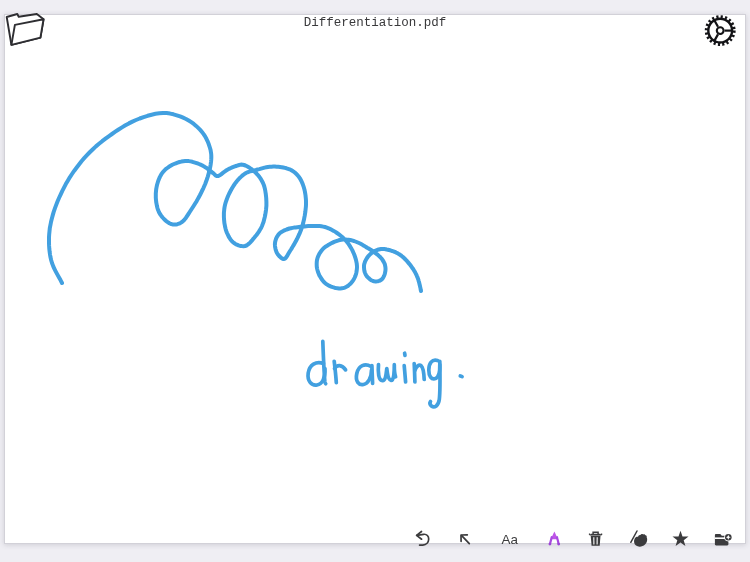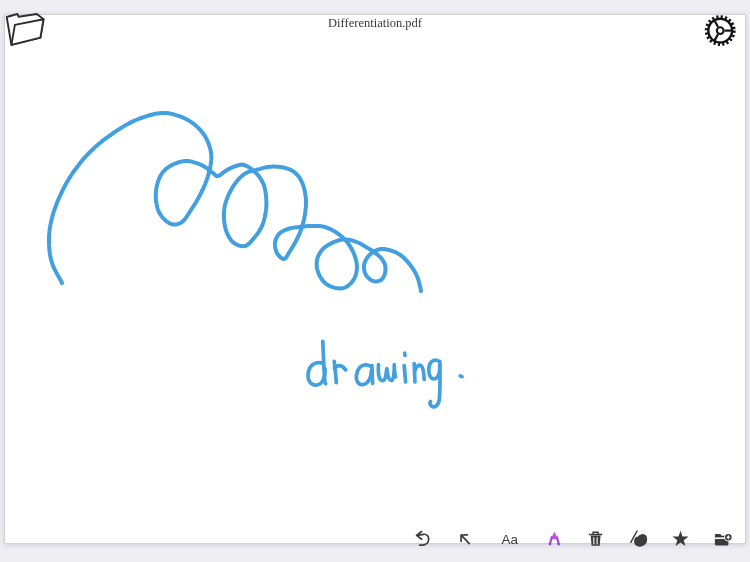--- a/index.html
+++ b/index.html
@@ -1,17 +1,17 @@
 <!DOCTYPE html>
 <html><head><meta charset="utf-8">
 <style>
 html,body{margin:0;padding:0;}
 body{width:750px;height:562px;background:#efeef3;font-family:"Liberation Sans",sans-serif;overflow:hidden;position:relative;}
 .page{position:absolute;left:4px;top:14px;width:742px;height:530px;background:#ffffff;border:1px solid #d2d1d8;box-shadow:0 1px 5px rgba(60,60,80,.18);box-sizing:border-box;}
-.title{position:absolute;top:16px;left:0;width:750px;text-align:center;font-family:Liberation Serif, serif;font-size:12.5px;color:#39393b;letter-spacing:0px;}
+.title{position:absolute;top:16px;left:0;width:750px;text-align:center;font-family:Liberation Mono, monospace;font-size:12.5px;color:#39393b;letter-spacing:0px;}
 svg.art{position:absolute;left:0;top:0;}
 </style></head>
 <body>
 <div class="page"></div>
 <div class="title">Differentiation.pdf</div>
 <svg class="art" width="750" height="562" viewBox="0 0 750 562">
 
 <g fill="#ffffff" stroke="#2e2e32" stroke-width="1.9" stroke-linejoin="round">
   <path d="M 11.4 44.8 L 6.7 17 L 17.3 14 L 18.7 16.7 L 36.8 14 L 43.6 19.3 L 40.4 37.6 Z"></path>
   <path d="M 11.4 44.8 L 14.9 24.9 L 43.5 19.3 L 40.4 37.6 Z"></path>

